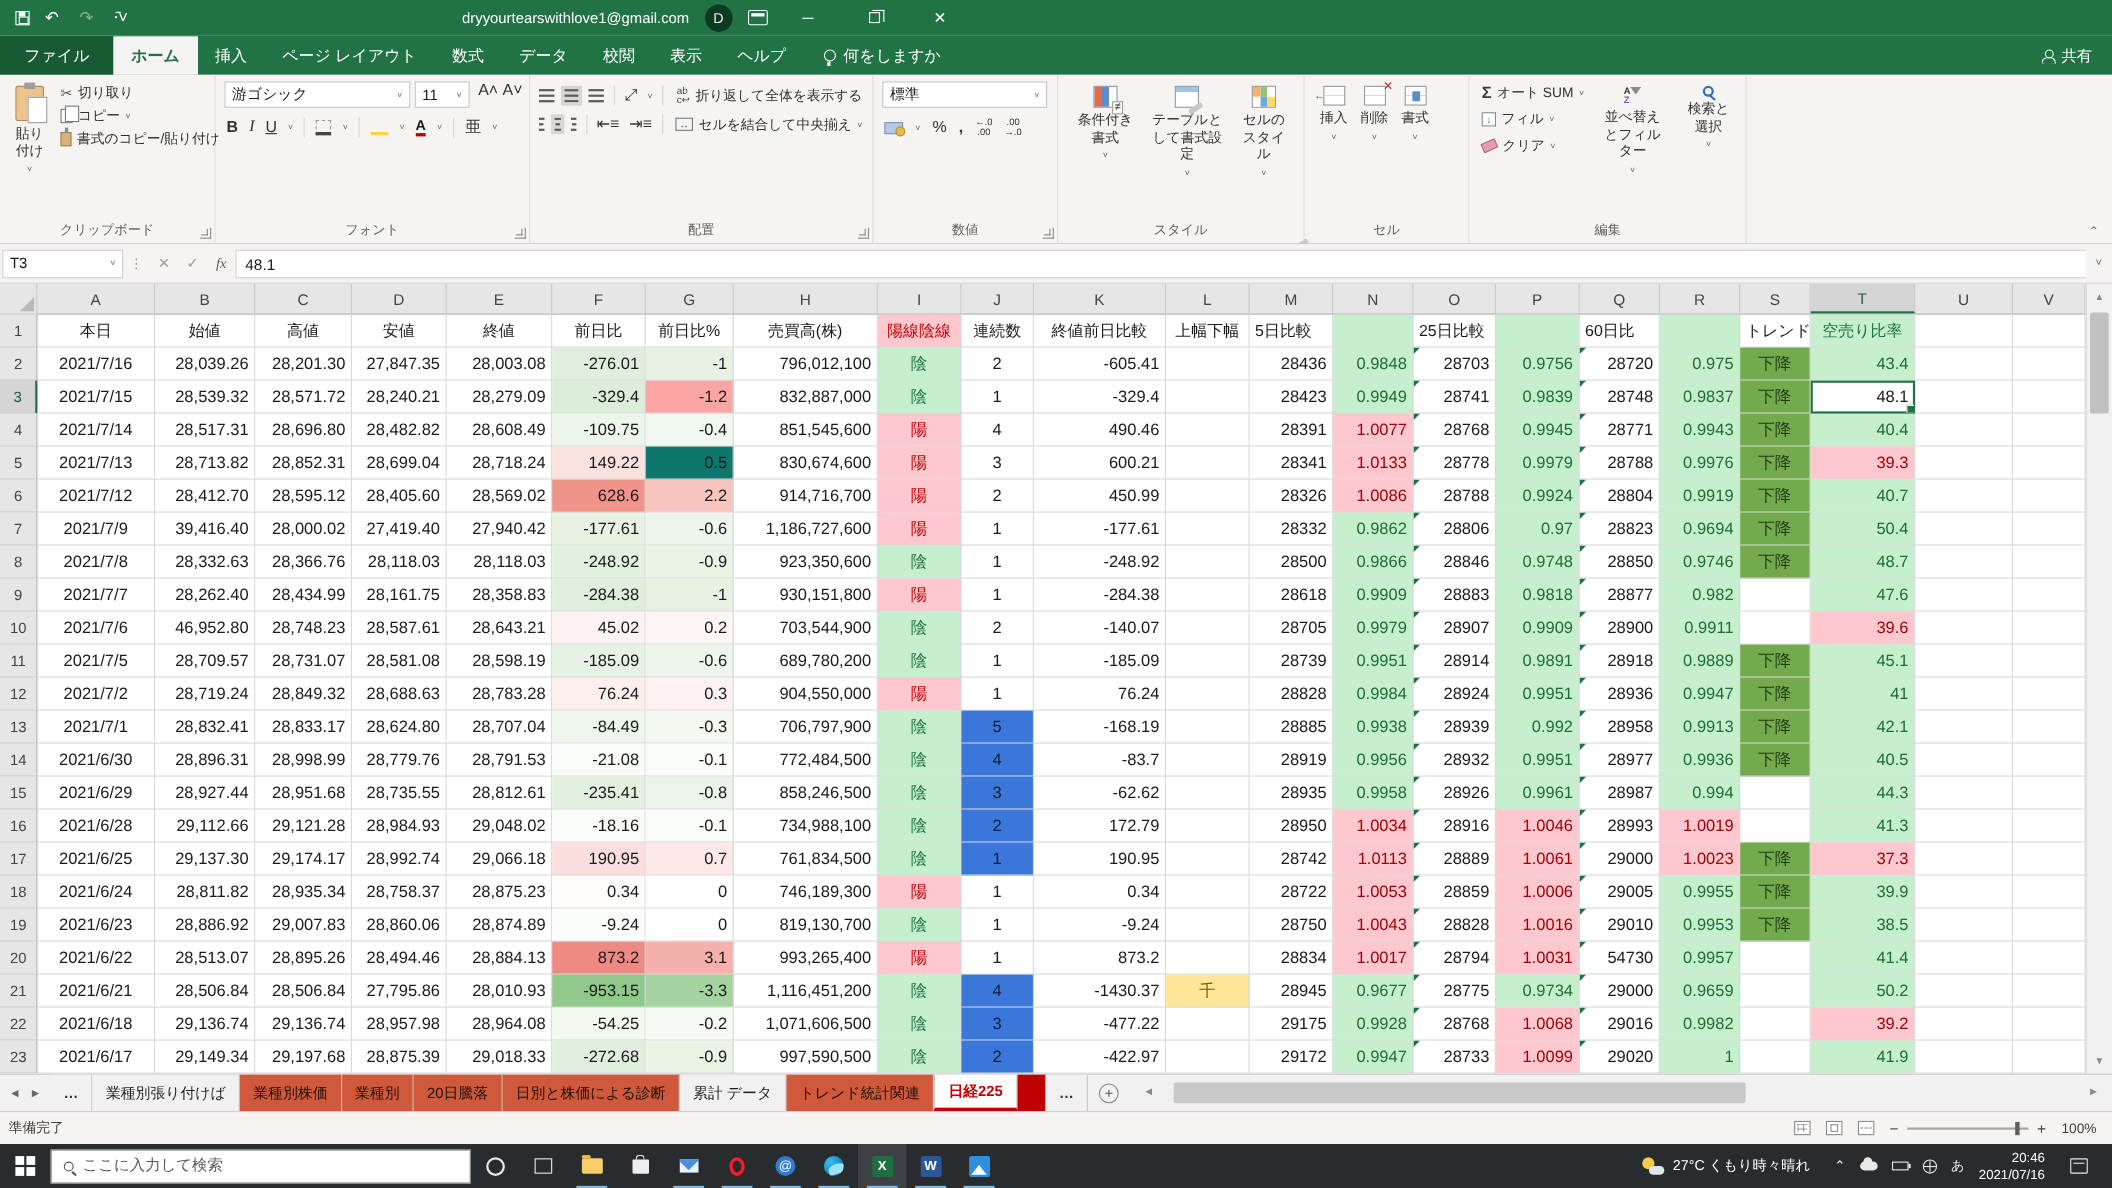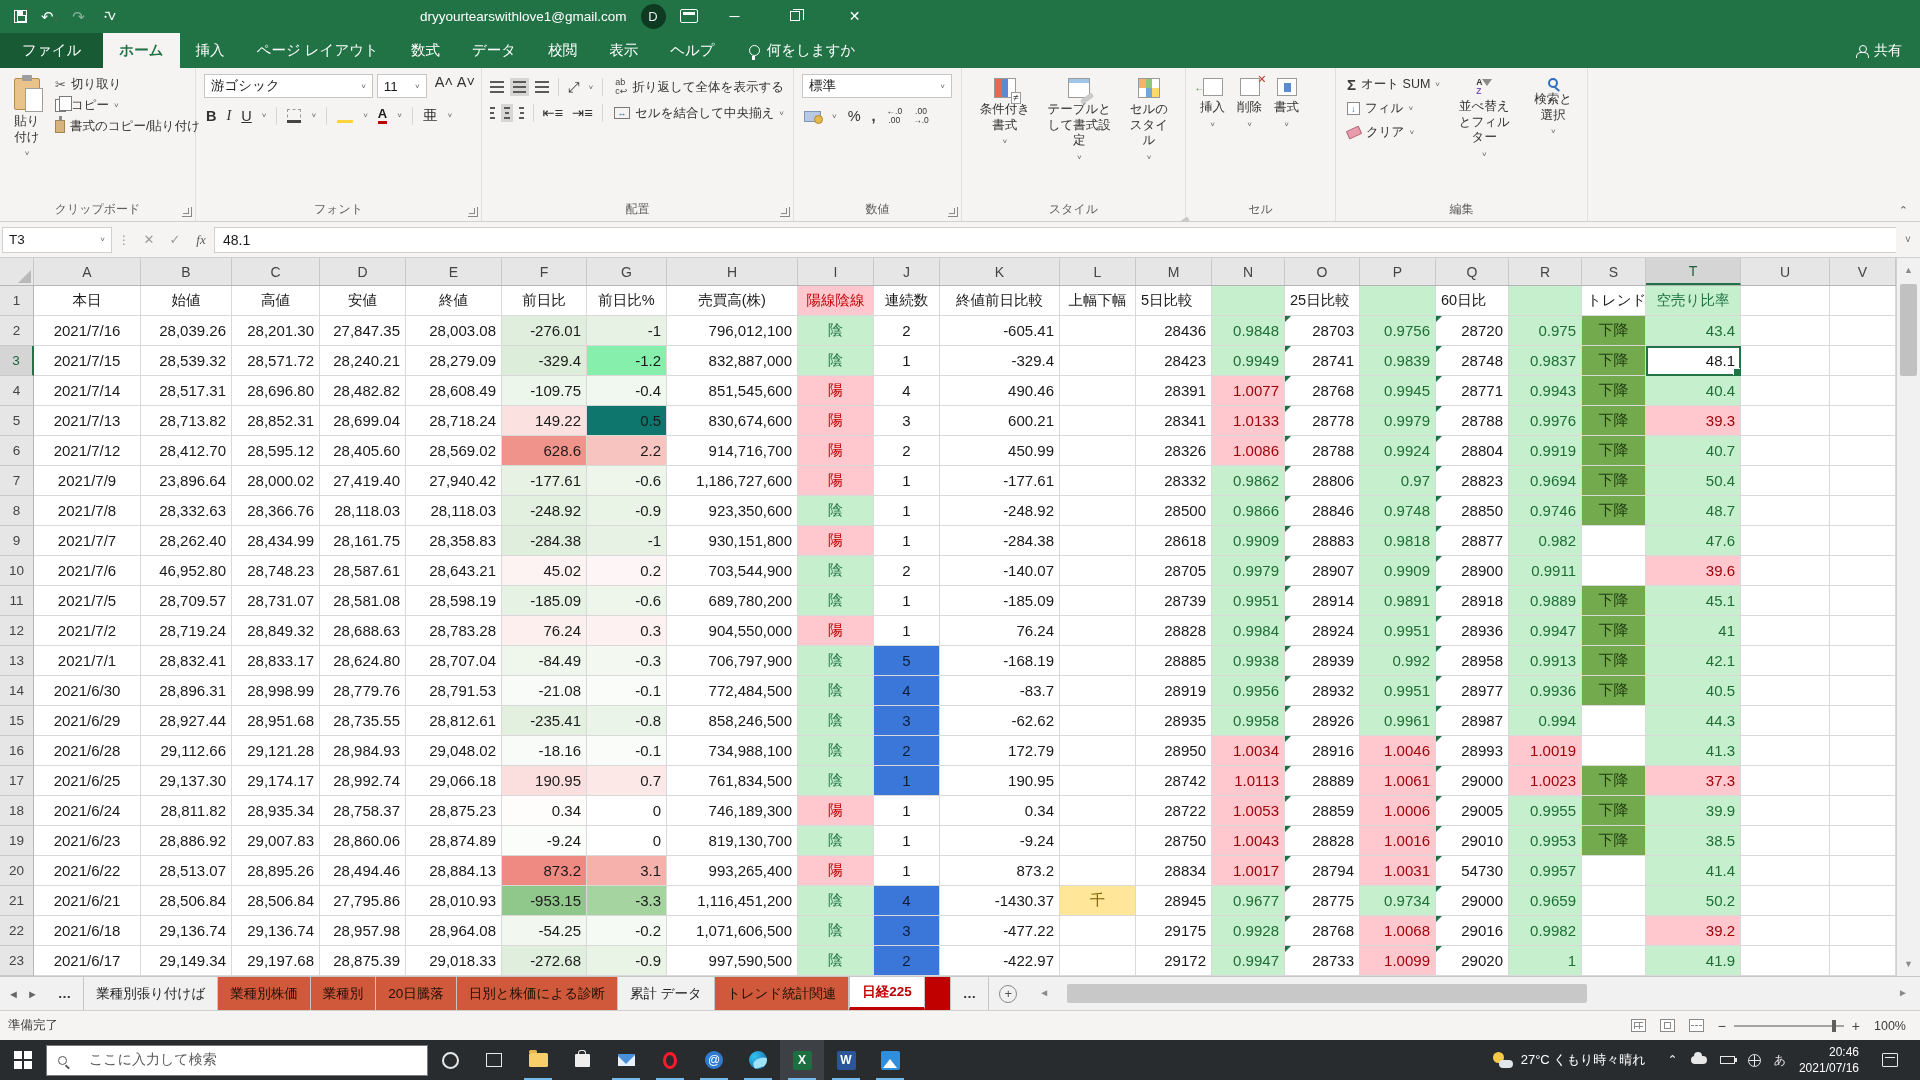--- a/index.html
+++ b/index.html
@@ -197,21 +197,21 @@
   .zs-track { width:110px; height:2px; background:#a6a4a2; position:relative; }
   .zs-thumb { position:absolute; right:8px; top:-5px; width:4px; height:12px; background:#605e5c; }
   .zs-sign { font-size:14px; color:#444; cursor:pointer; }
 
   
   .taskbar { position:absolute; top:1040px; left:0; width:1920px; height:40px; background:#292c2f;
     display:flex; align-items:center; color:#fff; }
   .tstart { width:46px; height:40px; display:flex; align-items:center; justify-content:center; cursor:pointer; }
   .winlogo { display:grid; grid-template-columns:8px 8px; grid-template-rows:8px 8px; gap:1.5px; }
   .winlogo i { background:#fff; }
-  .tsearch { width:382px; height:31px; background:#fff; display:flex; align-items:center; gap:22px;
+  .tsearch { width:382px; height:31px; background:#fff; display:flex; align-items:center; gap:8px;
     padding-left:11px; color:#5a5a5a; cursor:text; border:1px solid #7a7a7a; }
   .smag{width:9px;height:9px;border:1.6px solid #555;border-radius:50%;position:relative;flex-shrink:0;}
   .smag::after{content:"";position:absolute;right:-4px;bottom:-4px;width:5px;height:1.6px;background:#555;transform:rotate(42deg);}
   .ticon { width:44px; height:40px; display:flex; align-items:center; justify-content:center; cursor:pointer; position:relative; }
   .ticon.open::after{content:"";position:absolute;bottom:0;left:8px;right:8px;height:2.5px;background:#76b9ed;}
   .ticon.activeapp{background:#3d4145;}
   .cortana{width:17px;height:17px;border:2px solid #e8e8e8;border-radius:50%;}
   .taskview{width:16px;height:14px;border:1.6px solid #e8e8e8;position:relative;background:transparent;}
   .folder{width:19px;height:14px;background:#f8ce6b;border-radius:1.5px;position:relative;}
   .folder::before{content:"";position:absolute;top:-3px;left:0;width:8px;height:3px;background:#e8b84f;border-radius:1.5px 1.5px 0 0;}
@@ -591,21 +591,21 @@
         <div class="cell a-l" style="width: 66px;"></div>
       </div>
       <div class="grow">
         <div class="rowhead sel">3</div>
         <div class="cell a-c" style="width: 107px;">2021/7/15</div>
         <div class="cell a-r" style="width: 91px;">28,539.32</div>
         <div class="cell a-r" style="width: 88px;">28,571.72</div>
         <div class="cell a-r" style="width: 86px;">28,240.21</div>
         <div class="cell a-r" style="width: 96px;">28,279.09</div>
         <div class="cell a-r" style="width: 85px; background: rgb(220, 237, 217);">-329.4</div>
-        <div class="cell a-r" style="width: 80px; background: #86efac;">-1.2</div>
+        <div class="cell a-r" style="width: 80px; background: #fca5a5;">-1.2</div>
         <div class="cell a-r" style="width: 131px;">832,887,000</div>
         <div class="cell a-c c-yin" style="width: 76px;">陰</div>
         <div class="cell a-c" style="width: 66px;">1</div>
         <div class="cell a-r" style="width: 120px;">-329.4</div>
         <div class="cell a-c" style="width: 76px;"></div>
         <div class="cell a-r" style="width: 76px;">28423</div>
         <div class="cell a-r c-good" style="width: 73px;">0.9949</div>
         <div class="cell a-r tri" style="width: 75px;">28741</div>
         <div class="cell a-r c-good" style="width: 76px;">0.9839</div>
         <div class="cell a-r tri" style="width: 73px;">28748</div>
@@ -686,21 +686,21 @@
         <div class="cell a-r tri" style="width: 73px;">28804</div>
         <div class="cell a-r c-good" style="width: 73px;">0.9919</div>
         <div class="cell a-c c-trend" style="width: 64px;">下降</div>
         <div class="cell a-r c-good" style="width: 95px;">40.7</div>
         <div class="cell a-l" style="width: 89px;"></div>
         <div class="cell a-l" style="width: 66px;"></div>
       </div>
       <div class="grow">
         <div class="rowhead">7</div>
         <div class="cell a-c" style="width: 107px;">2021/7/9</div>
-        <div class="cell a-r" style="width: 91px;">23,896.64</div>
+        <div class="cell a-r" style="width: 91px;">39,416.40</div>
         <div class="cell a-r" style="width: 88px;">28,000.02</div>
         <div class="cell a-r" style="width: 86px;">27,419.40</div>
         <div class="cell a-r" style="width: 96px;">27,940.42</div>
         <div class="cell a-r" style="width: 85px; background: rgb(231, 242, 228);">-177.61</div>
         <div class="cell a-r" style="width: 80px; background: rgb(238, 246, 236);">-0.6</div>
         <div class="cell a-r" style="width: 131px;">1,186,727,600</div>
         <div class="cell a-c c-yang" style="width: 76px;">陽</div>
         <div class="cell a-c" style="width: 66px;">1</div>
         <div class="cell a-r" style="width: 120px;">-177.61</div>
         <div class="cell a-c" style="width: 76px;"></div>

